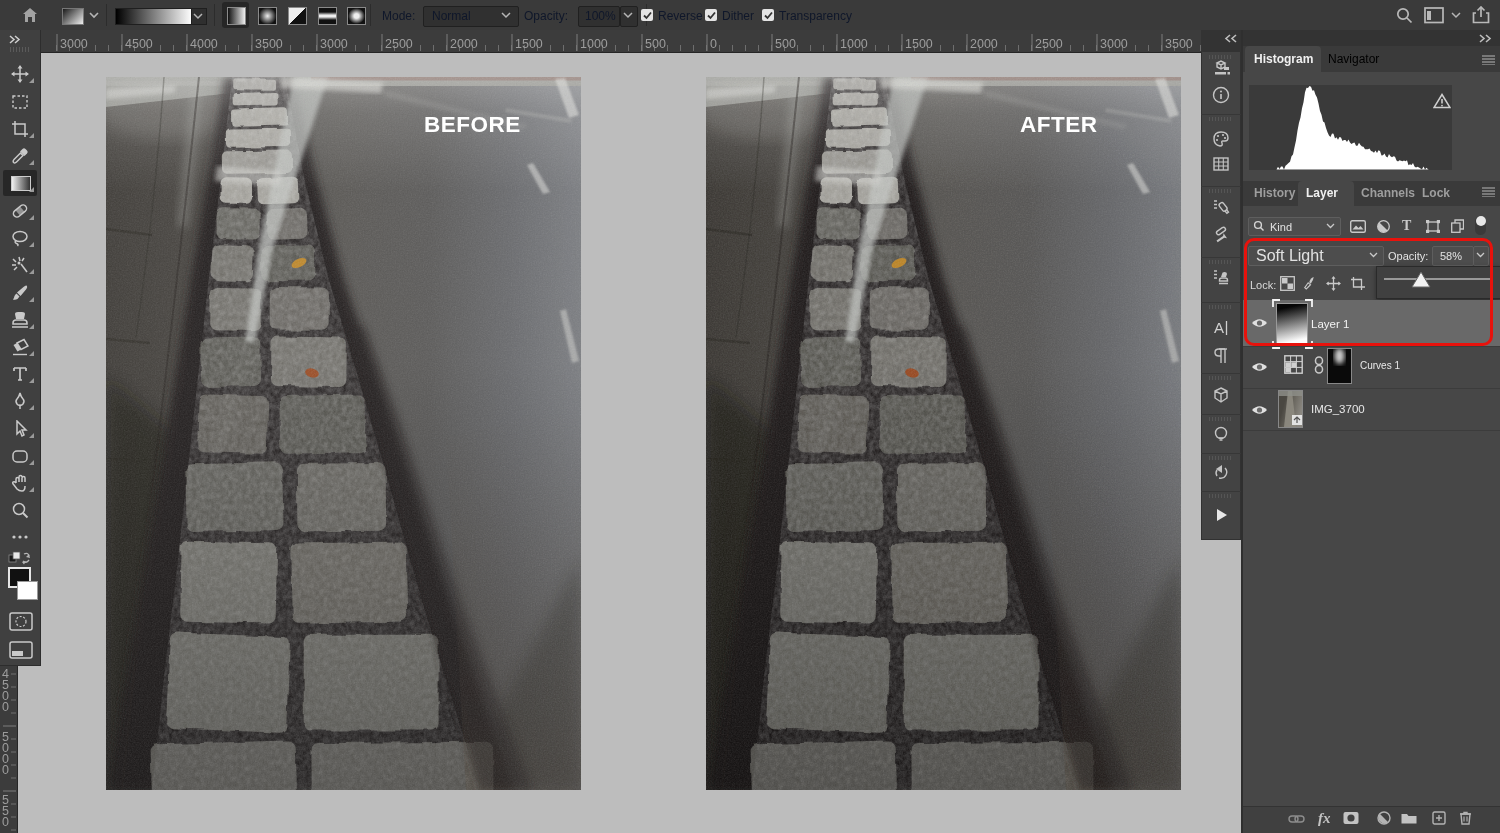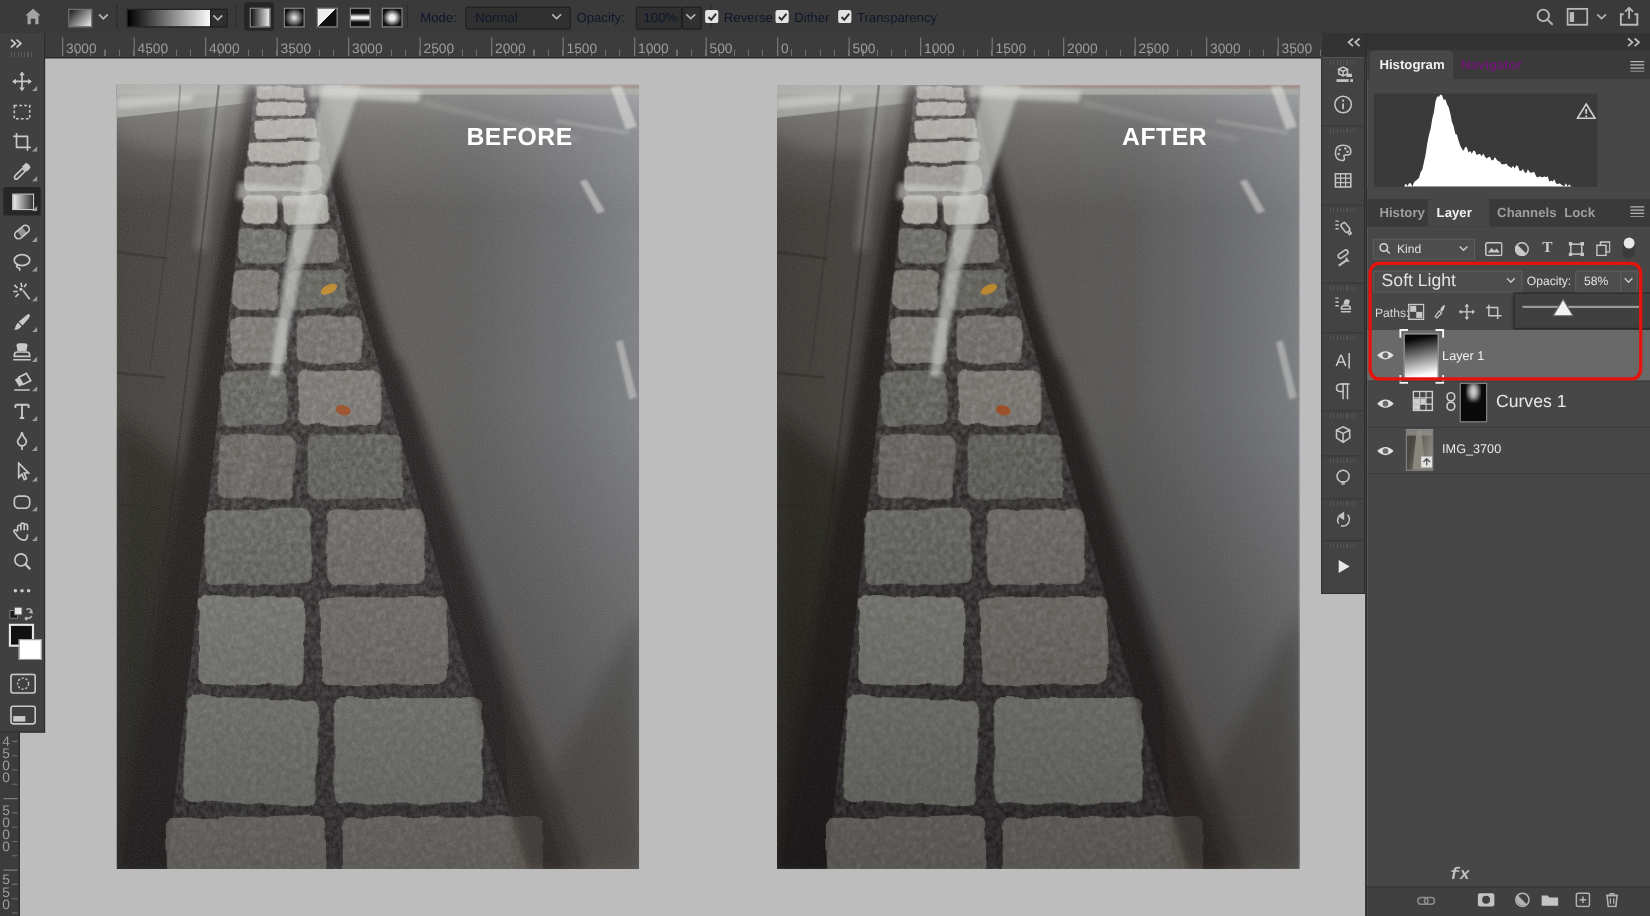--- a/index.html
+++ b/index.html
@@ -542,21 +542,21 @@
     <path d="M13 5 Q16 8 14 12 Q12 16 7 15 M5 13 Q3 10 5 7" stroke="#c4c4c4" stroke-width="1.4" fill="none"></path>
   </svg>
 <svg style="position:absolute;left:1212px;top:506px" width="18" height="18" viewBox="0 0 18 18">
     <path d="M5 3 L15 9 L5 15 Z" fill="#e8e8e8"></path>
   </svg>
 <div class="abs" style="left:1243px;top:46px;width:257px;height:787px;background:#474747"></div>
 <div class="abs" style="left:1241px;top:30px;width:2px;height:803px;background:#2f2f2f"></div>
 <div class="abs" style="left:1243px;top:46px;width:257px;height:26px;background:#3a3a3a"></div>
 <div class="abs" style="left:1245px;top:46px;width:76px;height:26px;background:#474747;border-radius:4px 4px 0 0"></div>
 <div class="tabtxt abs" style="left:1254px;top:53px;color:#f0f0f0;font-weight:bold">Histogram</div>
-<div class="tabtxt abs" style="left:1328px;top:53px;color:#701a75;font-weight:bold">Navigator</div>
+<div class="tabtxt abs" style="left:1328px;top:53px;color:#000000;font-weight:normal">Navigator</div>
 <svg style="position:absolute;left:1482px;top:55px" width="13" height="10" viewBox="0 0 13 10">
     <path d="M0 1 L13 1 M0 4 L13 4 M0 7 L13 7 M0 10 L13 10" stroke="#b5b5b5" stroke-width="1.2"></path>
   </svg>
 <div class="abs" style="left:1249px;top:85px;width:203px;height:85px;background:#3a3a3a"></div>
 <svg class="abs" style="left:1249px;top:85px" width="203" height="85" viewBox="0 0 203 85">
     <path d="M26.0,84.5 L26.0,84.5 L27.5,84.5 L29.0,81.8 L30.5,84.0 L32.0,81.5 L33.5,81.6 L35.0,84.5 L36.5,80.7 L38.0,79.4 L39.5,78.1 L41.0,76.7 L42.5,71.3 L44.0,69.4 L45.5,62.2 L47.0,55.5 L48.5,45.5 L50.0,37.8 L51.5,32.5 L53.0,23.2 L54.5,17.2 L56.0,7.2 L57.5,2.8 L59.0,3.0 L60.5,0.9 L62.0,1.8 L63.5,5.8 L65.0,5.3 L66.5,9.8 L68.0,12.6 L69.5,18.4 L71.0,26.0 L72.5,29.7 L74.0,36.6 L75.5,37.4 L77.0,42.9 L78.5,47.2 L80.0,50.4 L81.5,52.1 L83.0,48.6 L84.5,48.8 L86.0,53.6 L87.5,52.2 L89.0,54.8 L90.5,51.9 L92.0,52.4 L93.5,56.1 L95.0,54.9 L96.5,55.1 L98.0,57.1 L99.5,54.6 L101.0,57.4 L102.5,59.0 L104.0,57.9 L105.5,57.5 L107.0,60.7 L108.5,60.7 L110.0,57.8 L111.5,60.0 L113.0,61.6 L114.5,61.8 L116.0,64.3 L117.5,64.3 L119.0,64.3 L120.5,63.6 L122.0,65.9 L123.5,66.5 L125.0,67.8 L126.5,65.6 L128.0,68.1 L129.5,65.3 L131.0,66.1 L132.5,70.5 L134.0,70.2 L135.5,68.6 L137.0,71.5 L138.5,72.4 L140.0,68.9 L141.5,71.3 L143.0,72.3 L144.5,71.3 L146.0,71.7 L147.5,75.4 L149.0,76.4 L150.5,75.3 L152.0,75.8 L153.5,76.2 L155.0,75.4 L156.5,76.2 L158.0,75.2 L159.5,80.2 L161.0,79.2 L162.5,80.1 L164.0,78.0 L165.5,81.6 L167.0,82.4 L168.5,81.7 L170.0,82.4 L171.5,83.6 L173.0,84.3 L174.5,81.5 L176.0,84.4 L177.5,82.7 L179.0,84.2 L180.0,84.5 Z" fill="#ffffff"></path>
   </svg>
 <svg style="position:absolute;left:1433px;top:93px" width="18" height="16" viewBox="0 0 18 16">
     <path d="M9 1.5 L17 14.5 L1 14.5 Z" stroke="#cfcfcf" stroke-width="1.5" fill="none"></path>
     <line x1="9" y1="6" x2="9" y2="10.5" stroke="#cfcfcf" stroke-width="1.6"></line>
@@ -613,21 +613,21 @@
 <div class="abs lbl" style="left:1440px;top:250px;font-size:11px;color:#e2e2e2">58%</div>
 <div class="abs" style="left:1473px;top:246px;width:14px;height:18px;background:#4d4d4d;border:1px solid #5e5e5e;border-radius:2px"></div>
 <svg style="position:absolute;left:1476px;top:252px" width="9" height="6" viewBox="0 0 9 6">
     <path d="M1 1 L4.5 4.5 L8 1" stroke="#c9c9c9" stroke-width="1.3" fill="none"></path>
   </svg>
 <div class="abs" style="left:1376px;top:266px;width:124px;height:31px;background:#404040;border:1px solid #2a2a2a;box-shadow:0 2px 5px rgba(0,0,0,0.4)"></div>
 <div class="abs" style="left:1384px;top:278px;width:107px;height:2px;background:#999"></div>
 <svg style="position:absolute;left:1411px;top:271px" width="20" height="17" viewBox="0 0 20 17">
     <path d="M10 1 L19 16 L1 16 Z" fill="#f2f2f2" stroke="#666" stroke-width="1"></path>
   </svg>
-<div class="abs lbl" style="left:1250px;top:279px;font-size:11px;color:#d9d9d9">Paths:</div>
+<div class="abs lbl" style="left:1250px;top:279px;font-size:11px;color:#d9d9d9">Lock:</div>
 <svg style="position:absolute;left:1280px;top:276px" width="15" height="15" viewBox="0 0 15 15">
     <rect x="0.7" y="0.7" width="13.6" height="13.6" stroke="#c9c9c9" stroke-width="1.3" fill="none"></rect>
     <rect x="2" y="2" width="5.5" height="5.5" fill="#c9c9c9"></rect>
     <rect x="7.5" y="7.5" width="5.5" height="5.5" fill="#c9c9c9"></rect>
   </svg>
 <svg style="position:absolute;left:1303px;top:276px" width="14" height="15" viewBox="0 0 14 15">
     <g transform="rotate(40 7 7)">
       <path d="M6 0 Q8 3 8 7 L6 7 Q4 3 6 0 Z" fill="#c9c9c9"></path>
       <path d="M5.5 8 L8.5 8 L8 14 L6 14 Z" stroke="#c9c9c9" stroke-width="1.1" fill="none"></path>
     </g>
@@ -667,21 +667,21 @@
   </svg>
 <div class="abs" style="left:1328px;top:349px;width:23px;height:34px;background:#0a0a0a;outline:1px solid #888"></div>
 <svg style="position:absolute;left:1328px;top:349px" width="23" height="34" viewBox="0 0 23 34">
     <ellipse cx="11.5" cy="7" rx="5" ry="8" fill="#cfcfcf" filter="url(#mblur)"></ellipse>
     <defs>
       <filter id="mblur">
         <feGaussianBlur stdDeviation="2.5"></feGaussianBlur>
       </filter>
     </defs>
   </svg>
-<div class="abs lbl" style="left:1360px;top:360px;font-size:16px;color:#e8e8e8">Curves 1</div>
+<div class="abs lbl" style="left:1360px;top:360px;font-size:10px;color:#e8e8e8">Curves 1</div>
 <div class="abs" style="left:1243px;top:388px;width:257px;height:1px;background:#3c3c3c"></div>
 <svg style="position:absolute;left:1251px;top:404px" width="17" height="12" viewBox="0 0 17 12">
     <path d="M1 6 Q8.5 -1.5 16 6 Q8.5 13.5 1 6 Z" fill="#e0e0e0"></path>
     <circle cx="8.5" cy="6" r="2.6" fill="#696969"></circle>
   </svg>
 <div class="abs" style="left:1279px;top:391px;width:23px;height:36px;background:linear-gradient(105deg,#4a4741 25%,#6b6860 55%,#8a8780 85%);outline:1px solid #888"></div>
 <svg style="position:absolute;left:1279px;top:391px" width="23" height="36" viewBox="0 0 23 36">
     <polygon points="9,0 13,0 17,36 5,36" fill="#8e8b81" opacity="0.9"></polygon>
     <rect x="0" y="0" width="23" height="5" fill="#8f9089" opacity="0.8"></rect>
   </svg>
@@ -689,21 +689,21 @@
     <rect x="1" y="1" width="10" height="10" fill="#e8e8e8" opacity="0.95"></rect>
     <path d="M3 6 L6 3 L9 6 M6 3 L6 9" stroke="#555" stroke-width="1.2" fill="none"></path>
   </svg>
 <div class="abs lbl" style="left:1311px;top:403px;font-size:11.5px;color:#e8e8e8">IMG_3700</div>
 <div class="abs" style="left:1243px;top:430px;width:257px;height:1px;background:#3c3c3c"></div>
 <div class="abs" style="left:1243px;top:806px;width:257px;height:27px;background:#404040;border-top:1px solid #333"></div>
 <svg style="position:absolute;left:1288px;top:813px" width="17" height="12" viewBox="0 0 17 12">
     <rect x="1" y="3" width="9" height="6" rx="3" stroke="#8d8d8d" stroke-width="1.4" fill="none"></rect>
     <rect x="7" y="3" width="9" height="6" rx="3" stroke="#8d8d8d" stroke-width="1.4" fill="none"></rect>
   </svg>
-<div class="abs" style="left:1318px;top:787px;color:#c3c3c3;font-style:italic;font-size:15px;font-weight:bold;font-family:Liberation Mono, monospace">fx</div>
+<div class="abs" style="left:1318px;top:810px;color:#c3c3c3;font-style:italic;font-size:15px;font-weight:bold;font-family:Liberation Serif, serif">fx</div>
 <svg style="position:absolute;left:1343px;top:811px" width="17" height="14" viewBox="0 0 17 14">
     <rect x="0.5" y="1" width="15" height="12" rx="2" fill="#c3c3c3"></rect>
     <circle cx="8" cy="7" r="3.6" fill="#404040"></circle>
   </svg>
 <svg style="position:absolute;left:1377px;top:811px" width="14" height="14" viewBox="0 0 14 14">
     <circle cx="7" cy="7" r="6" stroke="#b3b3b3" stroke-width="1.4" fill="none"></circle>
     <path d="M2.8 2.8 A6 6 0 0 0 11.2 11.2 Z" fill="#b3b3b3"></path>
   </svg>
 <svg style="position:absolute;left:1401px;top:812px" width="16" height="12" viewBox="0 0 16 12">
     <path d="M0.5 2 L6 2 L7.5 4 L15.5 4 L15.5 11.5 L0.5 11.5 Z" fill="#c3c3c3"></path>

